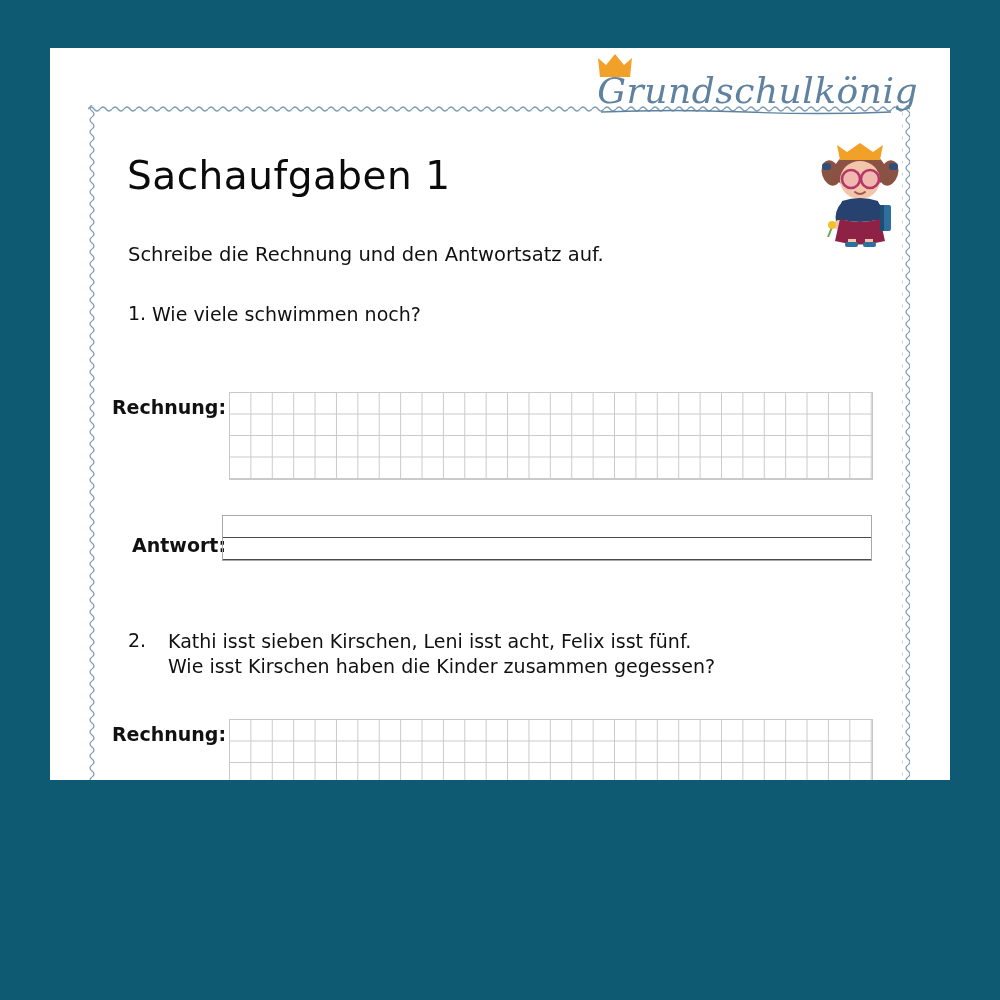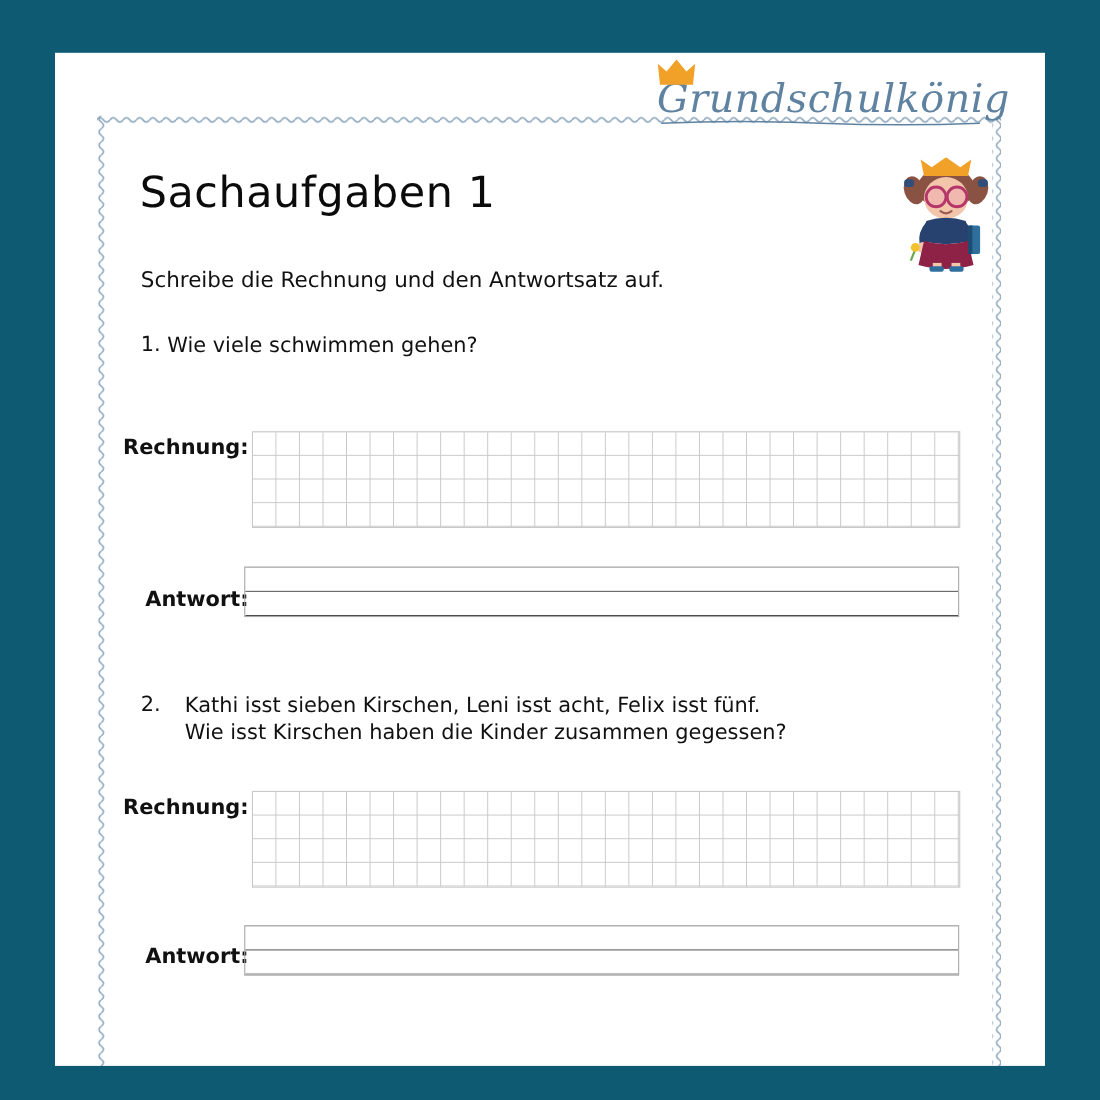--- a/index.html
+++ b/index.html
@@ -13,21 +13,21 @@
     font-family: "DejaVu Sans", sans-serif;
     overflow: hidden;
   }
 
   
   #sheet {
     position: absolute;
     left: 50px;
     top: 48px;
     width: 900px;
-    height: 921px;
+    height: 732px;
     background: #ffffff;
     overflow: hidden;
   }
 
   
   #wavy-frame {
     position: absolute;
     left: 38px;
     top: 57px;
     width: 822px;
@@ -211,21 +211,21 @@
     <rect x="51" y="99" width="13" height="5" rx="2" fill="#2f6f9e"></rect>
   </svg>
 
   <div id="page-title">Sachaufgaben 1</div>
 
   <div id="instruction">Schreibe die Rechnung und den Antwortsatz auf.</div>
 
   <div class="exercise">
     <div class="ex-num" style="top:254px;">1.</div>
     <div class="ex-body" style="top:254px;">
-      <span class="ex-line">Wie viele schwimmen gehen?</span>
+      <span class="ex-line">Wie viele schwimmen noch?</span>
     </div>
 
     <div class="field-label" style="left:28px; top:348px; width:148px;">Rechnung:</div>
     <div class="calc-grid" style="left:179px; top:344px; width:642px; height:86px;"></div>
 
     <div class="field-label" style="left:28px; top:486px; width:148px;">Antwort:</div>
     <div class="answer-box" style="left:172px; top:467px; width:648px; height:44px;"></div>
   </div>
 
   <div class="exercise">

